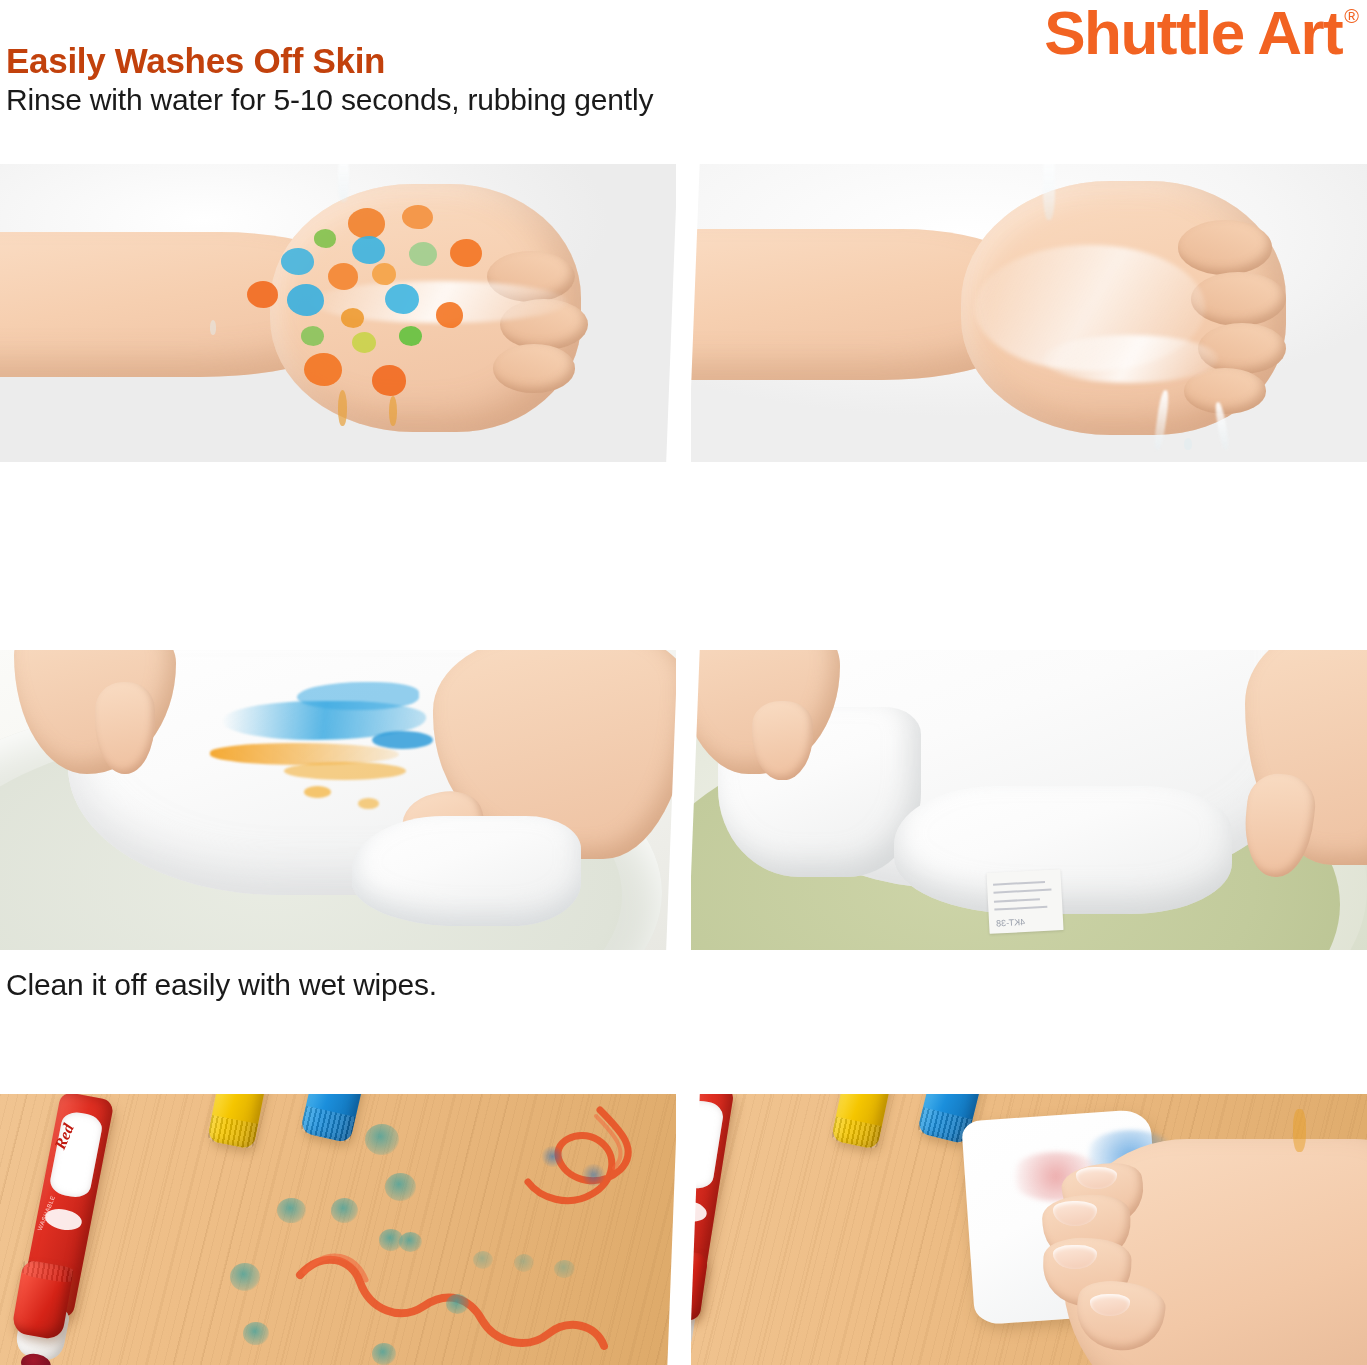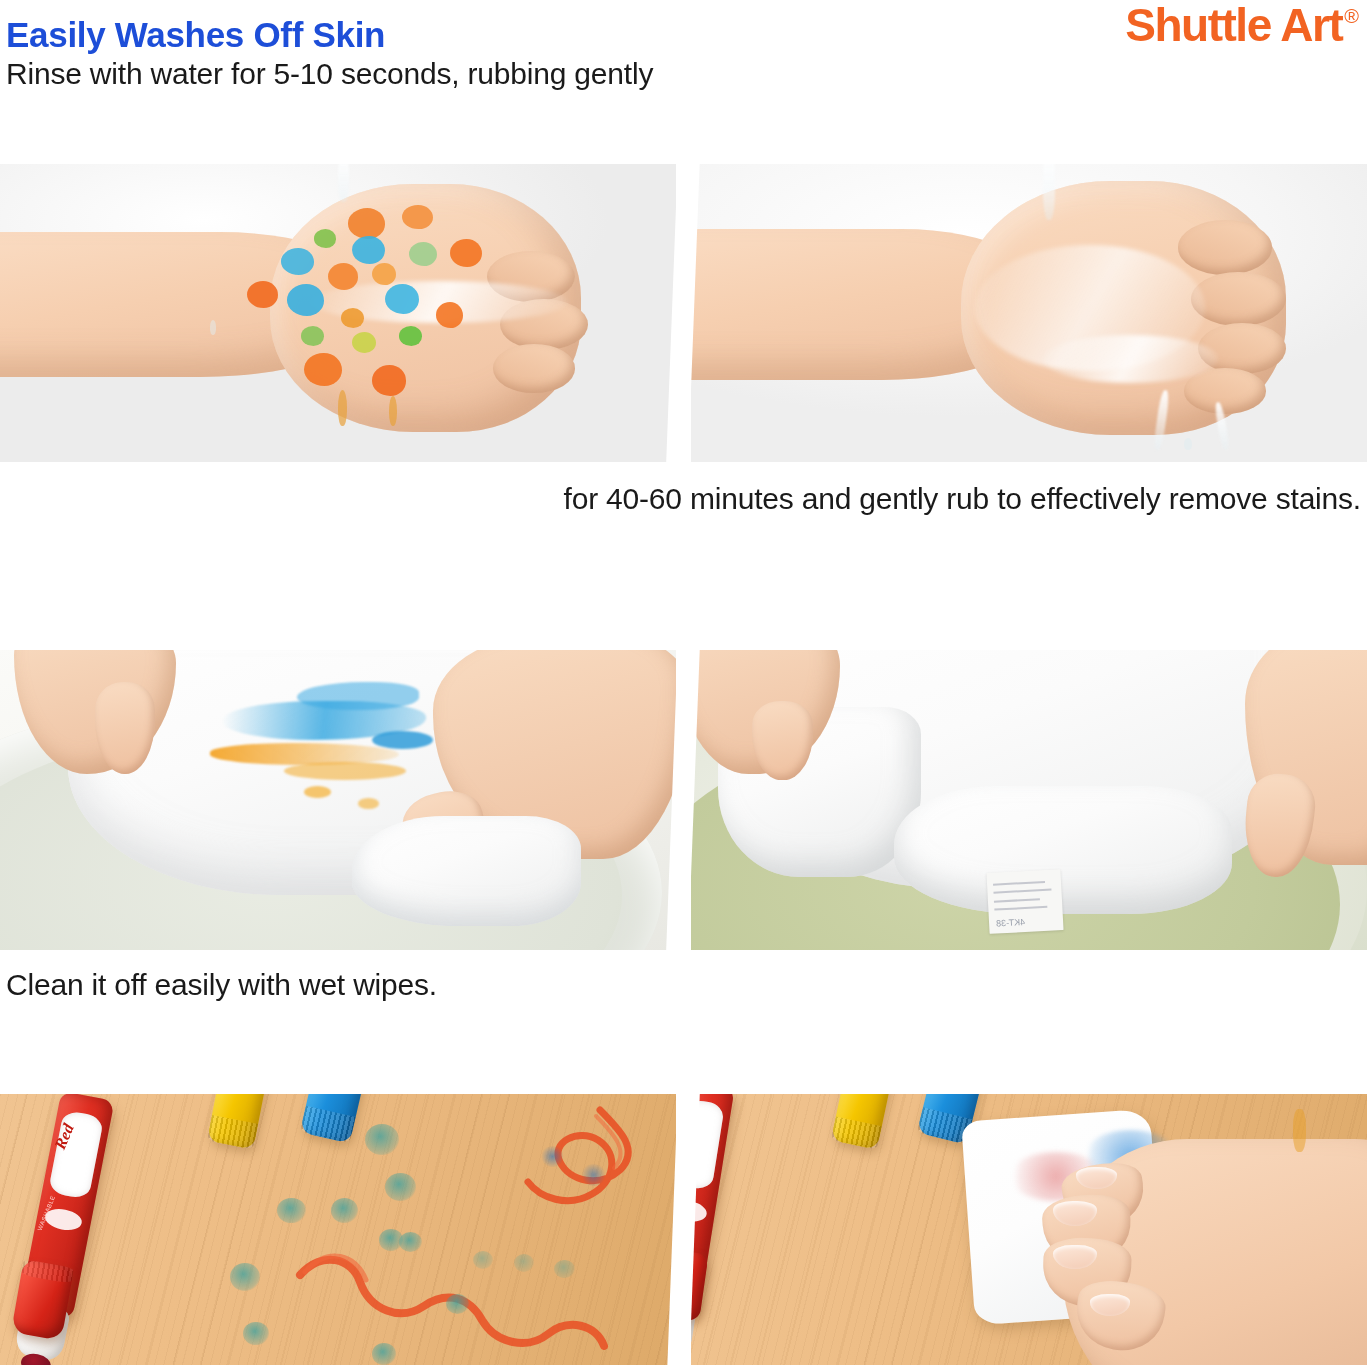--- a/index.html
+++ b/index.html
@@ -16,21 +16,22 @@
     position: relative;
   }
 
   
   .text-block { padding: 0 6px; }
   .heading {
     font-weight: bold;
     font-size: 35px;
     line-height: 1.18;
     letter-spacing: -0.3px;
-    color: #1d4ed8;
+    color: #c2410c;
+    margin-top: 26px;
   }
   .body-line {
     font-size: 30px;
     line-height: 1.27;
     color: #1a1a1a;
     letter-spacing: -0.2px;
     white-space: nowrap;
   }
 
   
@@ -41,21 +42,21 @@
     padding-top: 14px;
   }
   .brand-logo {
     position: absolute;
     top: 2px;
     right: 8px;
     display: flex;
     align-items: flex-start;
   }
   .brand-word {
-    font-size: 46px;
+    font-size: 62px;
     font-weight: bold;
     letter-spacing: -1.5px;
     line-height: 1;
     margin-left: 33px;
   }
   .brand-reg {
     font-size: 20px;
     line-height: 1;
     margin-top: 4px;
     margin-left: 2px;
@@ -333,21 +334,20 @@
     <div class="water-stream" style="left:69%;top:76%;width:1.4%;height:20%;transform:rotate(8deg)"></div>
     <div class="water-stream" style="left:78%;top:80%;width:1.2%;height:16%;transform:rotate(-10deg)"></div>
     <div class="drip" style="left:73%;top:92%;width:1.1%;height:4%;background:rgba(226,236,240,.9)"></div>
   </div>
 
   <div class="divider"></div>
   <div class="row-top-fade"></div>
 </div>
 
 <div class="text-block" style="height:166px;padding-top:18px;text-align:right">
-  <div class="body-line">for 40-60 minutes and gently rub to effectively remove stains.</div>
 </div>
 
 <div class="photo-row" style="height:304px">
 
   <div class="panel panel-left">
     <div style="position:absolute;inset:0;background:linear-gradient(160deg,#fbfbf8,#f2f2ee 60%,#e8e8e2)"></div>
     <div class="basin" style="left:-22%;top:16%;width:120%;height:130%;background:radial-gradient(ellipse at 50% 40%, #eceee8 0%, #e4e7df 55%, #d7dbd2 100%);box-shadow:inset 0 18px 40px rgba(255,255,255,.9)"></div>
     <div class="basin" style="left:-12%;top:26%;width:104%;height:112%;background:radial-gradient(ellipse at 50% 45%, #e9ece3 0%, #dfe3d8 70%, #d2d7c9 100%)"></div>
     <div class="shirt" style="left:10%;top:-6%;width:78%;height:88%;border-radius:8% 10% 44% 40% / 6% 8% 46% 48%"></div>
 

